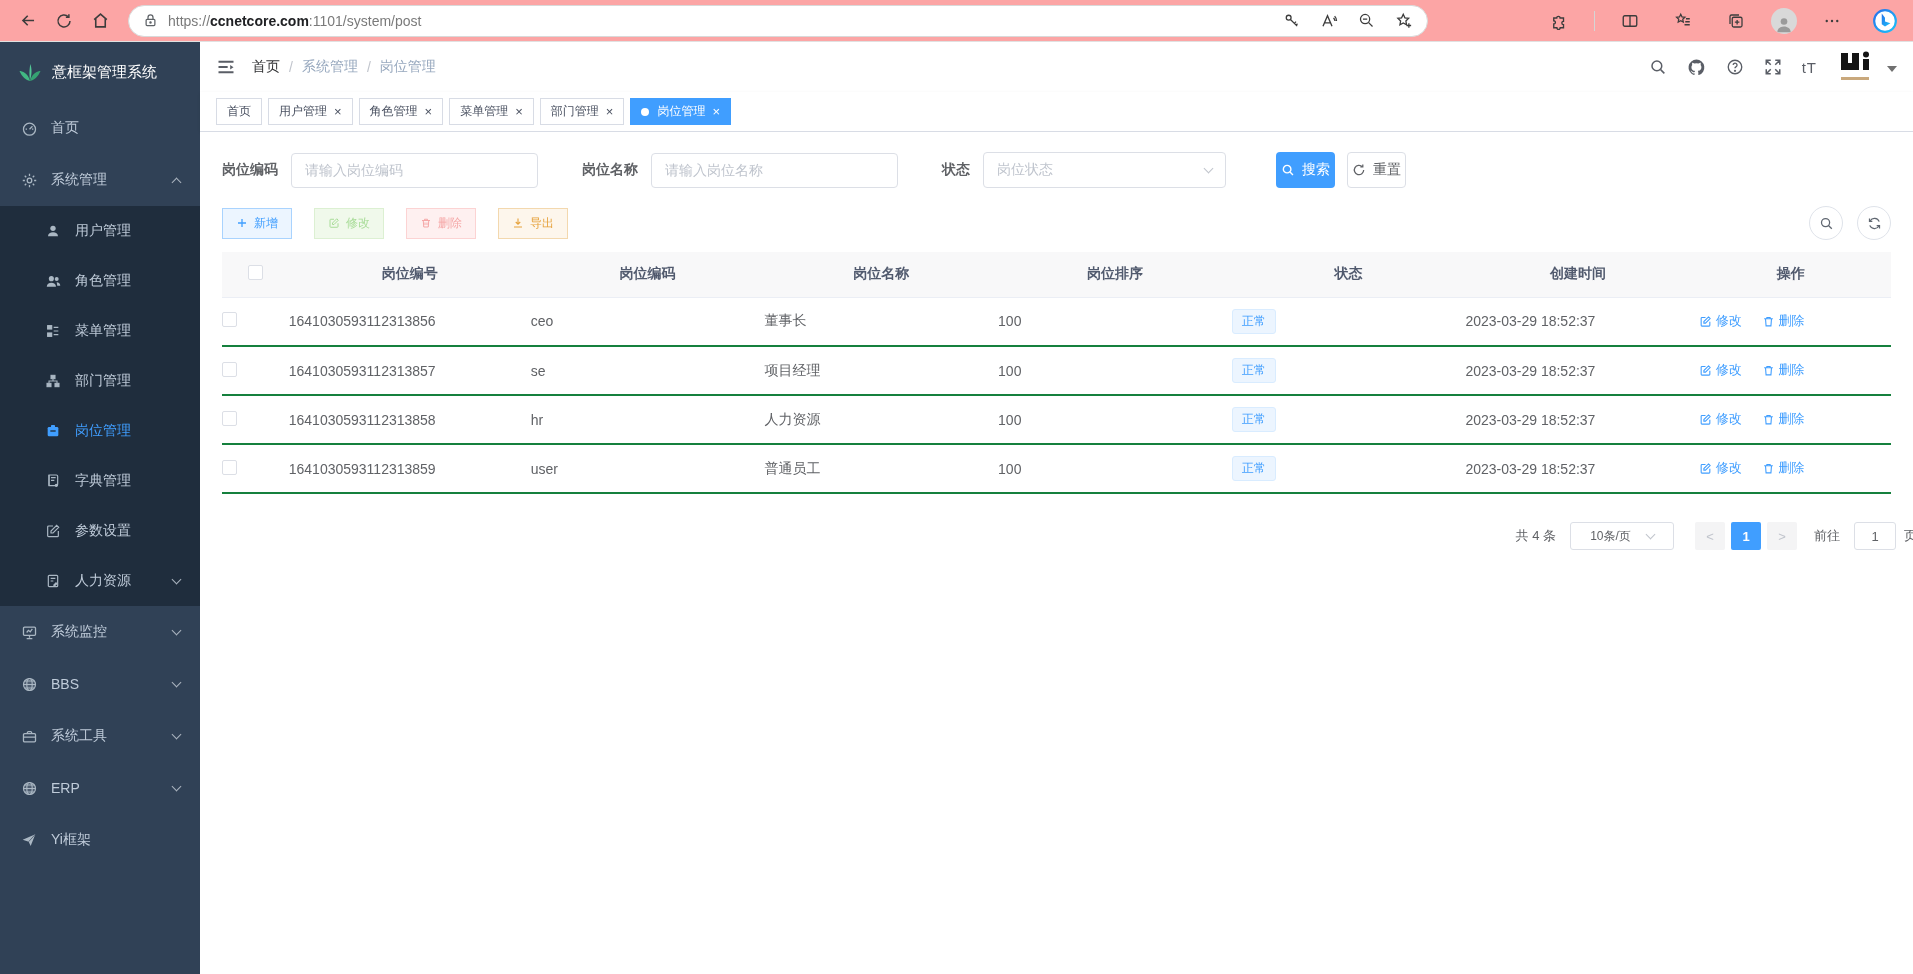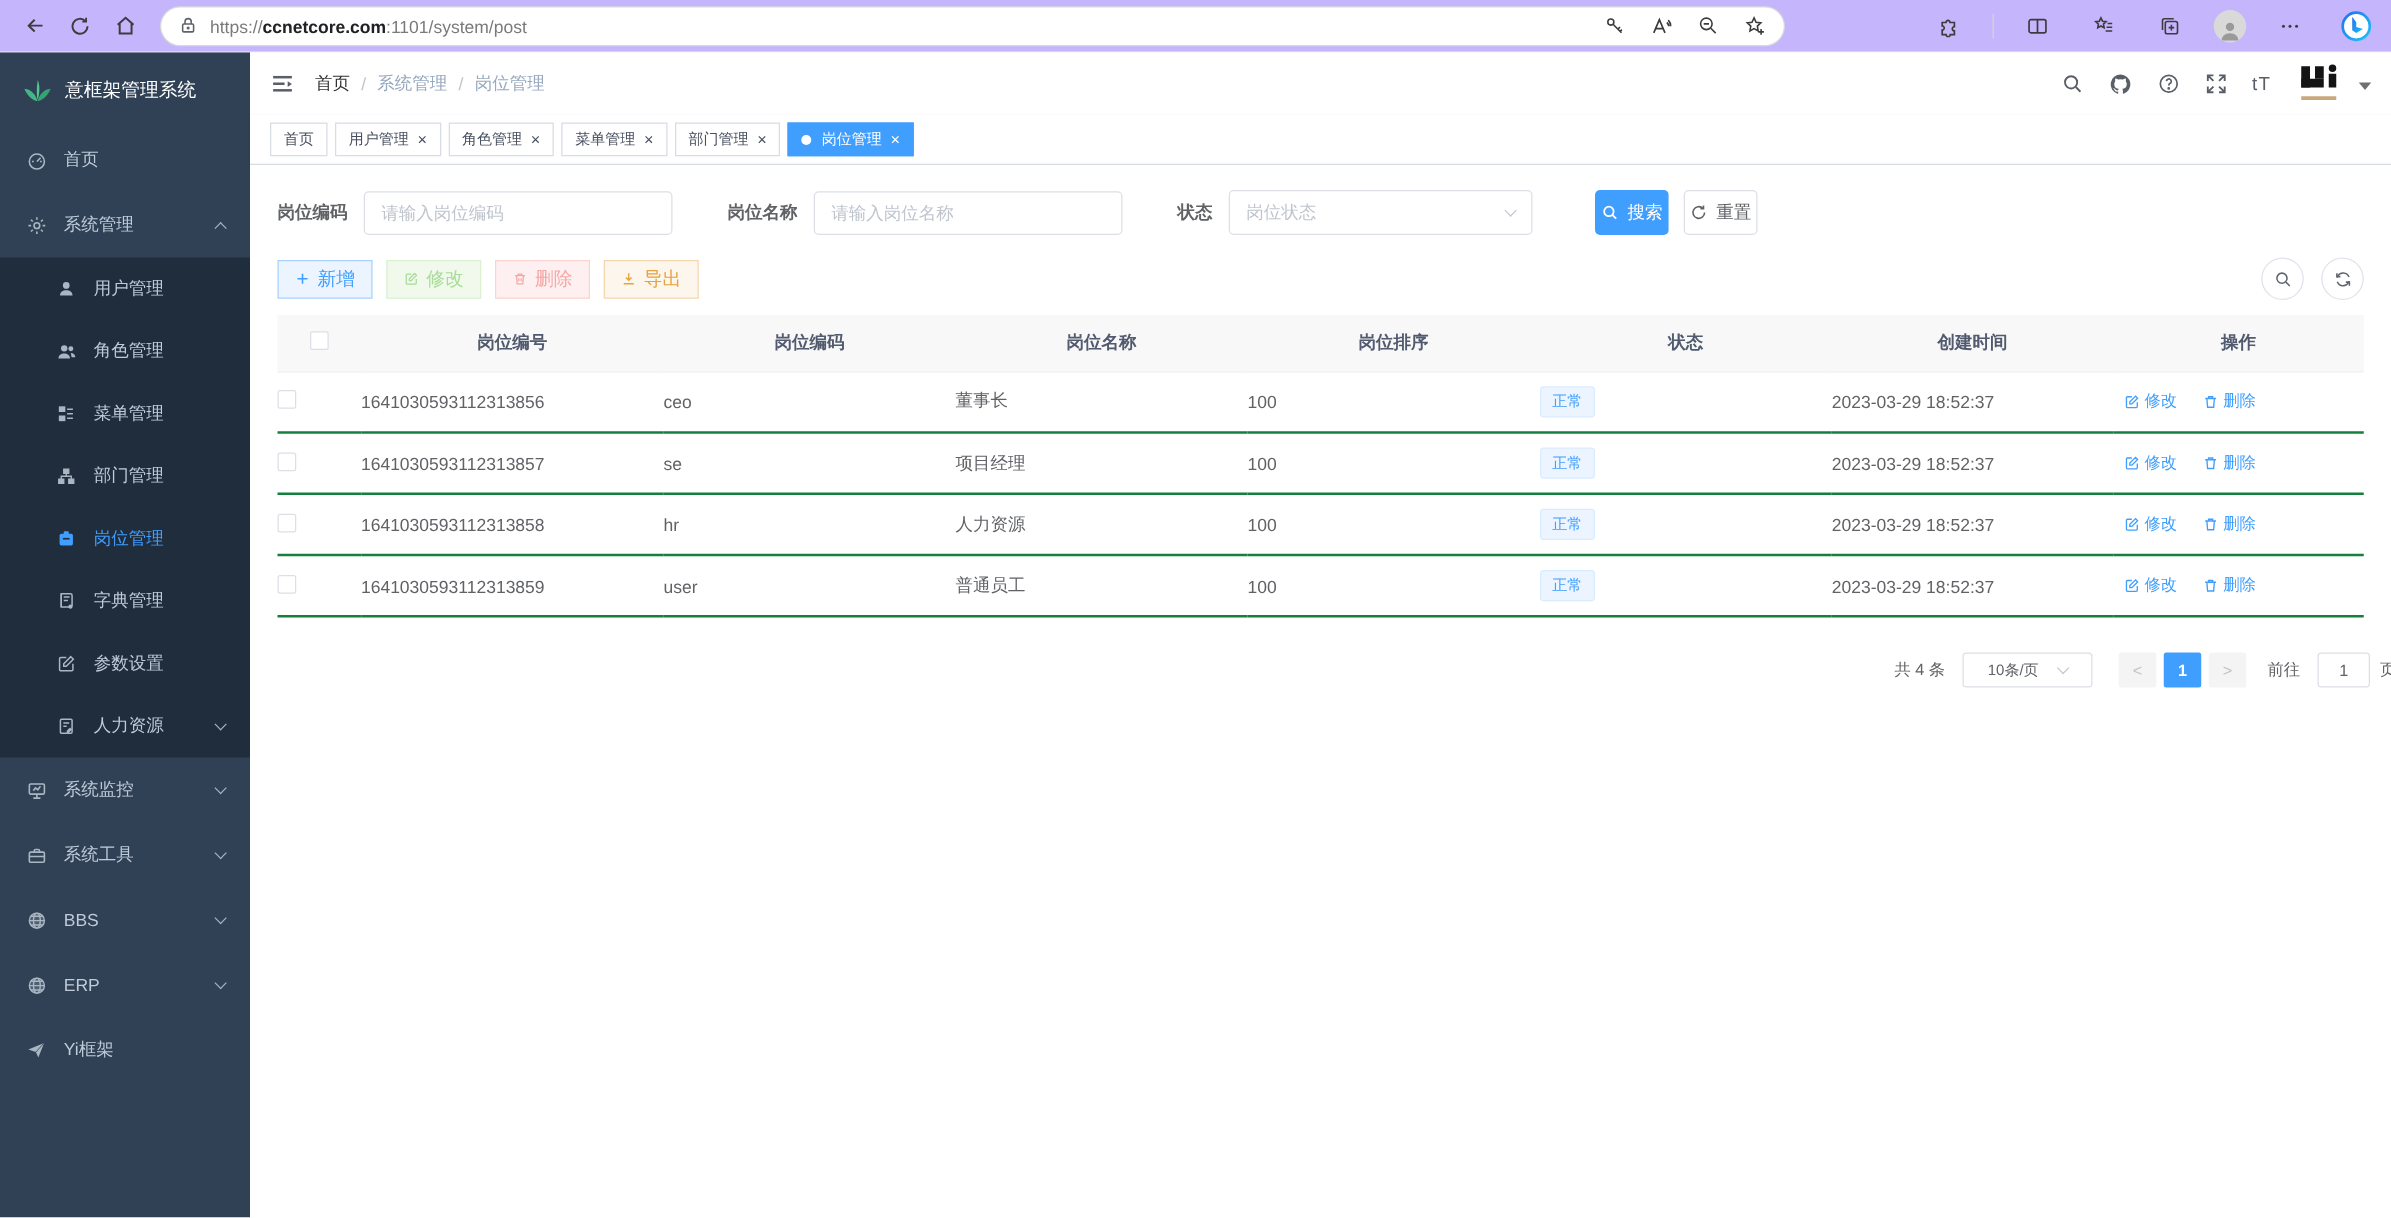--- a/index.html
+++ b/index.html
@@ -5,21 +5,21 @@
   :root{ --accent:#409eff; --sidebar-bg:#304156; --submenu-bg:#1f2d3d; }
   *{box-sizing:border-box; margin:0; padding:0;}
   body{width:1913px;height:974px;overflow:hidden;background:#fff;
        font-family:"Liberation Sans","DejaVu Sans",sans-serif;color:#606266;}
   svg{display:block}
   .chev{width:7px;height:7px;border-right:1.5px solid #aab4bf;border-bottom:1.5px solid #aab4bf;display:inline-block}
   .chev.down{transform:rotate(45deg);margin-top:-4px}
   .chev.up{transform:rotate(-135deg);margin-top:4px}
 
   
-  .browser{height:42px;background:#c4b5fd;border-bottom:1px solid #e1e1e1;display:flex;align-items:center;padding:0 10px;}
+  .browser{height:42px;background:#fca5a5;border-bottom:1px solid #e1e1e1;display:flex;align-items:center;padding:0 10px;}
   .bicon{width:36px;height:34px;display:flex;align-items:center;justify-content:center;color:#3c3c3c;border-radius:4px;cursor:pointer;flex:0 0 auto}
   .pill{width:1300px;height:32px;background:#fff;border:1px solid #d9d9d9;border-radius:16px;display:flex;align-items:center;padding:0 14px;margin-left:10px;flex:0 0 auto}
   .url{font-size:14px;color:#7a7a7a;margin-left:10px;white-space:nowrap}
   .url b{color:#202124;font-weight:700}
   .pill-icons{margin-left:auto;display:flex;align-items:center;gap:20px;color:#3c3c3c}
   .br-right{margin-left:auto;display:flex;align-items:center;gap:17px;color:#3c3c3c}
   .vdiv{width:1px;height:20px;background:#d5d5d5}
   .avatar-circle{width:26px;height:26px;border-radius:50%;background:#d9d9d9;display:flex;align-items:flex-end;justify-content:center;overflow:hidden}
 
   
@@ -61,21 +61,21 @@
   .flabel{font-weight:700;color:#606266;margin-right:13px;white-space:nowrap}
   .txt{width:247px;height:35px;border:1px solid #dcdfe6;border-radius:4px;padding:0 13px;font-size:14px;color:#606266;outline:none}
   .txt::placeholder{color:#bfc4cd}
   .selectbox{width:243px;height:36px;border:1px solid #dcdfe6;border-radius:4px;display:flex;align-items:center;padding:0 13px;color:#bfc4cd;font-size:14px;cursor:pointer}
   .selectbox .chev{margin-left:auto;border-color:#c0c4cc}
   .btn{height:36px;border-radius:4px;display:inline-flex;align-items:center;gap:7px;padding:0 4px;font-size:14px;cursor:pointer;border:1px solid transparent;white-space:nowrap}
   .btn-primary{background:var(--accent);color:#fff}
   .btn-plain{background:#fff;border-color:#dcdfe6;color:#606266}
 
   .toolbar{display:flex;align-items:center;margin-bottom:12px}
-  .tbtn{height:31px;padding:0 13px;font-size:15px;border-radius:0;display:inline-flex;align-items:center;gap:6px;margin-right:11px;cursor:pointer;border:1px solid}
+  .tbtn{height:31px;padding:0 13px;font-size:12px;border-radius:0;display:inline-flex;align-items:center;gap:6px;margin-right:22px;cursor:pointer;border:1px solid}
   .tbtn.add{color:#409eff;background:#ecf5ff;border-color:#a9d3fe}
   .tbtn.edit{color:#a8dc98;background:#f0f9eb;border-color:#dcf0d2;cursor:not-allowed}
   .tbtn.del{color:#f5a7a7;background:#fef0f0;border-color:#fcd3d3;cursor:not-allowed}
   .tbtn.exp{color:#e6a23c;background:#fdf6ec;border-color:#f3d8ae}
   .toolbar-right{margin-left:auto;display:flex;align-items:center}
   .circlebtn{width:34px;height:34px;border-radius:50%;border:1px solid #dfe3ea;background:#fff;display:flex;align-items:center;justify-content:center;color:#5f6670;margin-left:14px;cursor:pointer}
 
   table{width:100%;border-collapse:collapse;font-size:14px;color:#606266;table-layout:fixed}
   thead th{background:#f8f8f9;color:#515a6e;font-weight:700;height:45px;border-bottom:1px solid #ebeef5;font-size:14px}
   tbody td{height:49px;border-bottom:2px solid #15803d}
@@ -327,37 +327,37 @@
         <svg width="17" height="17" viewBox="0 0 24 24" fill="none" stroke="#aab7c3" stroke-width="1.8">
             <rect x="3.5" y="4.5" width="17" height="11.5" rx="1.5"></rect>
             <path d="M12 16v3.5M8 20.5h8M8 12l2.5-3 2.5 2 3-4"></path>
           </svg>
       </span>
       <span>系统监控</span>
       <span class="chev down"></span>
     </div>
     <div class="mitem">
       <span class="micon">
-        <svg width="17" height="17" viewBox="0 0 24 24" fill="none" stroke="#aab7c3" stroke-width="1.8">
-            <rect x="3.5" y="8" width="17" height="11.5" rx="1.5"></rect>
-            <path d="M9 8V6.5A1.5 1.5 0 0 1 10.5 5h3A1.5 1.5 0 0 1 15 6.5V8M3.5 13h17"></path>
-          </svg>
-      </span>
-      <span>系统工具</span>
-      <span class="chev down"></span>
-    </div>
-    <div class="mitem">
-      <span class="micon">
         <svg width="17" height="17" viewBox="0 0 24 24" fill="none" stroke="#aab7c3" stroke-width="1.6">
             <circle cx="12" cy="12" r="8.5" fill="#aab7c3" fill-opacity="0.25"></circle>
             <ellipse cx="12" cy="12" rx="3.8" ry="8.5"></ellipse>
             <path d="M3.5 12h17M5 7h14M5 17h14"></path>
           </svg>
       </span>
       <span>BBS</span>
+      <span class="chev down"></span>
+    </div>
+    <div class="mitem">
+      <span class="micon">
+        <svg width="17" height="17" viewBox="0 0 24 24" fill="none" stroke="#aab7c3" stroke-width="1.8">
+            <rect x="3.5" y="8" width="17" height="11.5" rx="1.5"></rect>
+            <path d="M9 8V6.5A1.5 1.5 0 0 1 10.5 5h3A1.5 1.5 0 0 1 15 6.5V8M3.5 13h17"></path>
+          </svg>
+      </span>
+      <span>系统工具</span>
       <span class="chev down"></span>
     </div>
     <div class="mitem">
       <span class="micon">
         <svg width="17" height="17" viewBox="0 0 24 24" fill="none" stroke="#aab7c3" stroke-width="1.6">
             <circle cx="12" cy="12" r="8.5" fill="#aab7c3" fill-opacity="0.25"></circle>
             <ellipse cx="12" cy="12" rx="3.8" ry="8.5"></ellipse>
             <path d="M3.5 12h17M5 7h14M5 17h14"></path>
           </svg>
       </span>

